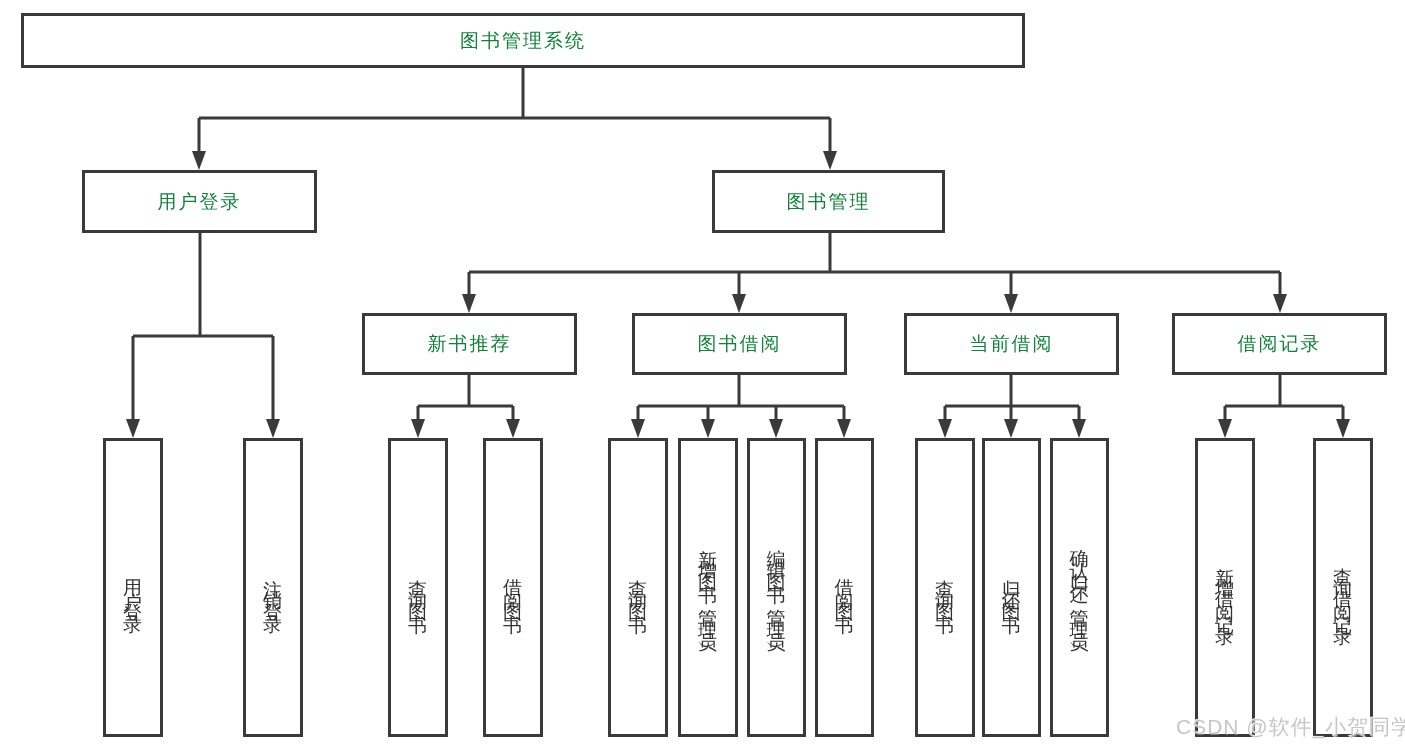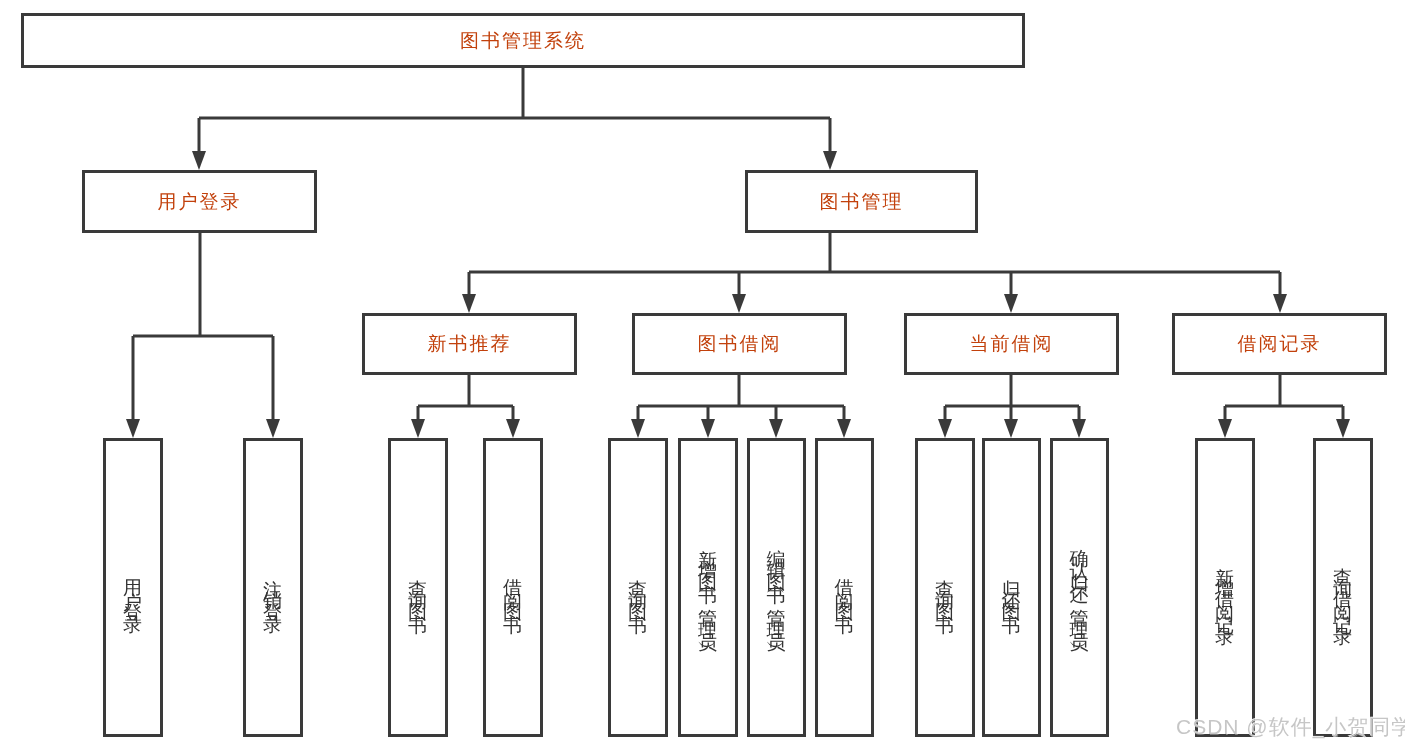--- a/index.html
+++ b/index.html
@@ -18,21 +18,21 @@
     pointer-events: none;
   }
   .box {
     position: absolute;
     box-sizing: border-box;
     border: 3px solid #3a3a3a;
     background: #ffffff;
     display: flex;
     align-items: center;
     justify-content: center;
-    color: #c2410c;
+    color: #15803d;
     font-size: 19px;
     letter-spacing: 2px;
   }
   .box .hlabel { white-space: nowrap; }
   .leaf {
     position: absolute;
     box-sizing: border-box;
     border: 3px solid #3a3a3a;
     background: #ffffff;
     display: flex;
@@ -108,21 +108,21 @@
     </g>
   </svg>
 
   <div class="box" style="left:21px; top:13px; width:1004px; height:55px;">
     <span class="hlabel">图书管理系统</span>
   </div>
 
   <div class="box" style="left:82px; top:170px; width:235px; height:63px;">
     <span class="hlabel">用户登录</span>
   </div>
-  <div class="box" style="left:712px; top:170px; width:233px; height:63px;margin-left:33px;">
+  <div class="box" style="left:712px; top:170px; width:233px; height:63px;">
     <span class="hlabel">图书管理</span>
   </div>
 
   <div class="box" style="left:362px; top:313px; width:215px; height:62px;">
     <span class="hlabel">新书推荐</span>
   </div>
   <div class="box" style="left:904px; top:313px; width:215px; height:62px;">
     <span class="hlabel">当前借阅</span>
   </div>
   <div class="box" style="left:632px; top:313px; width:215px; height:62px;">

